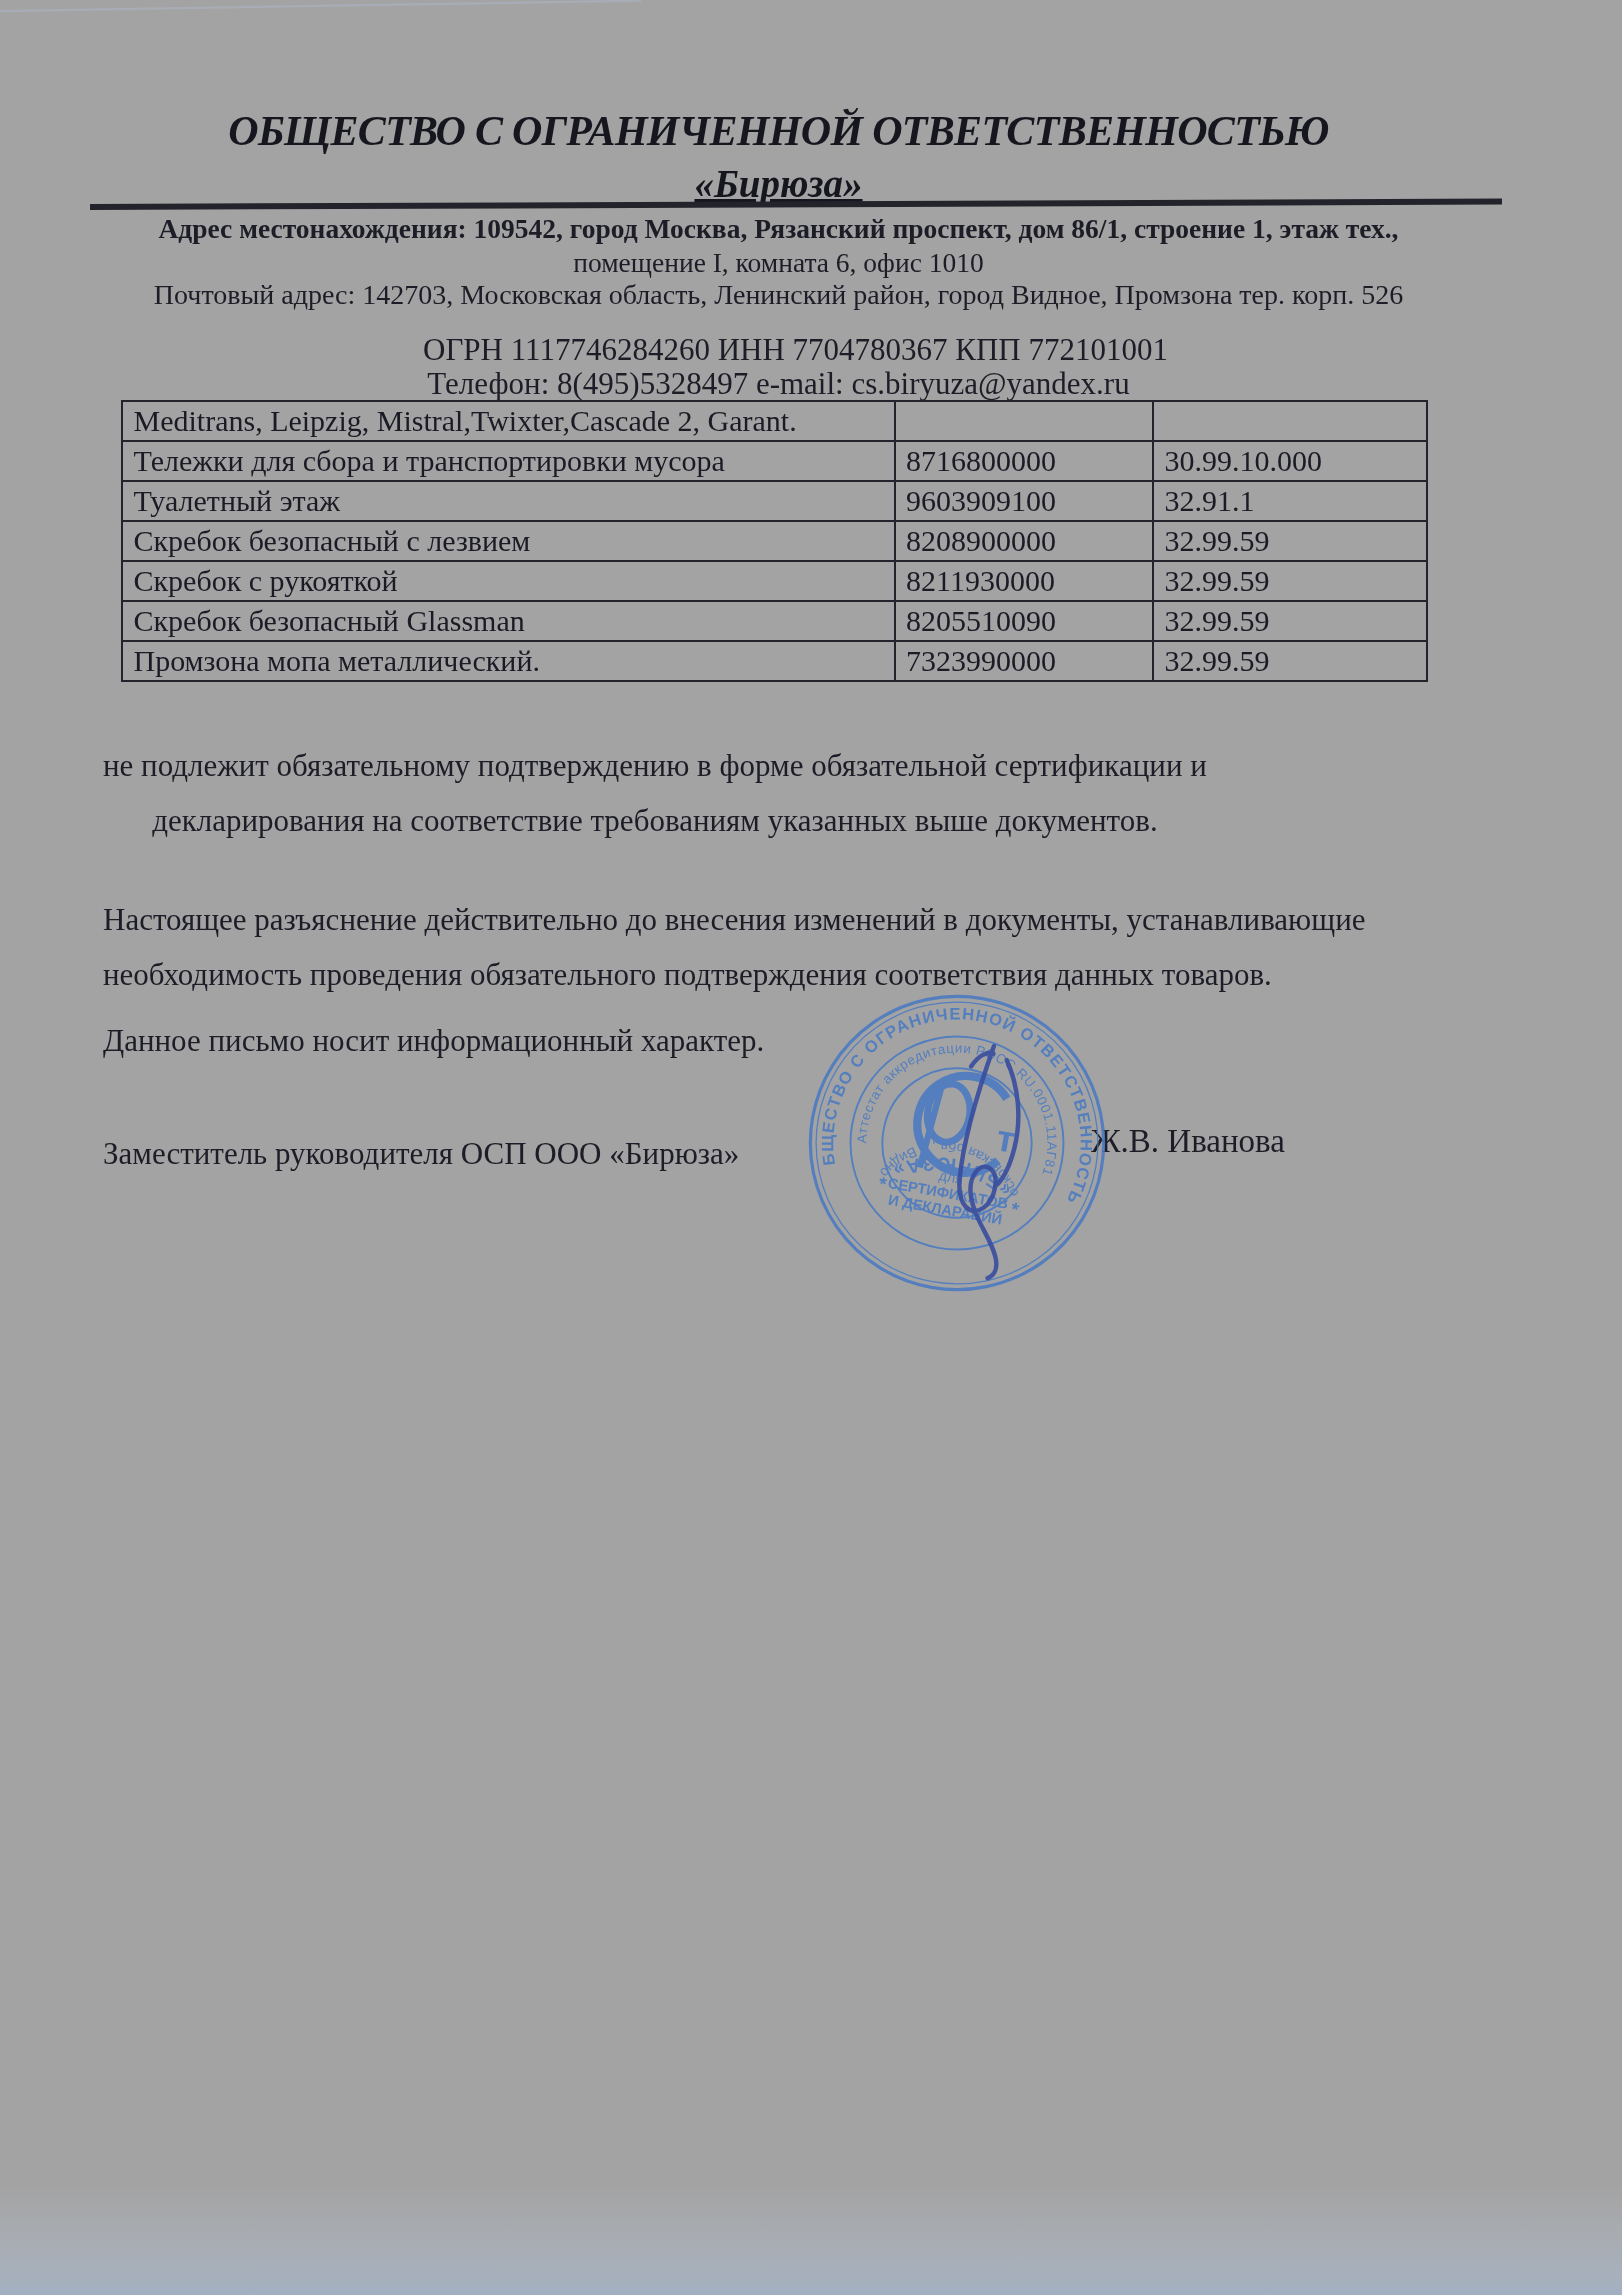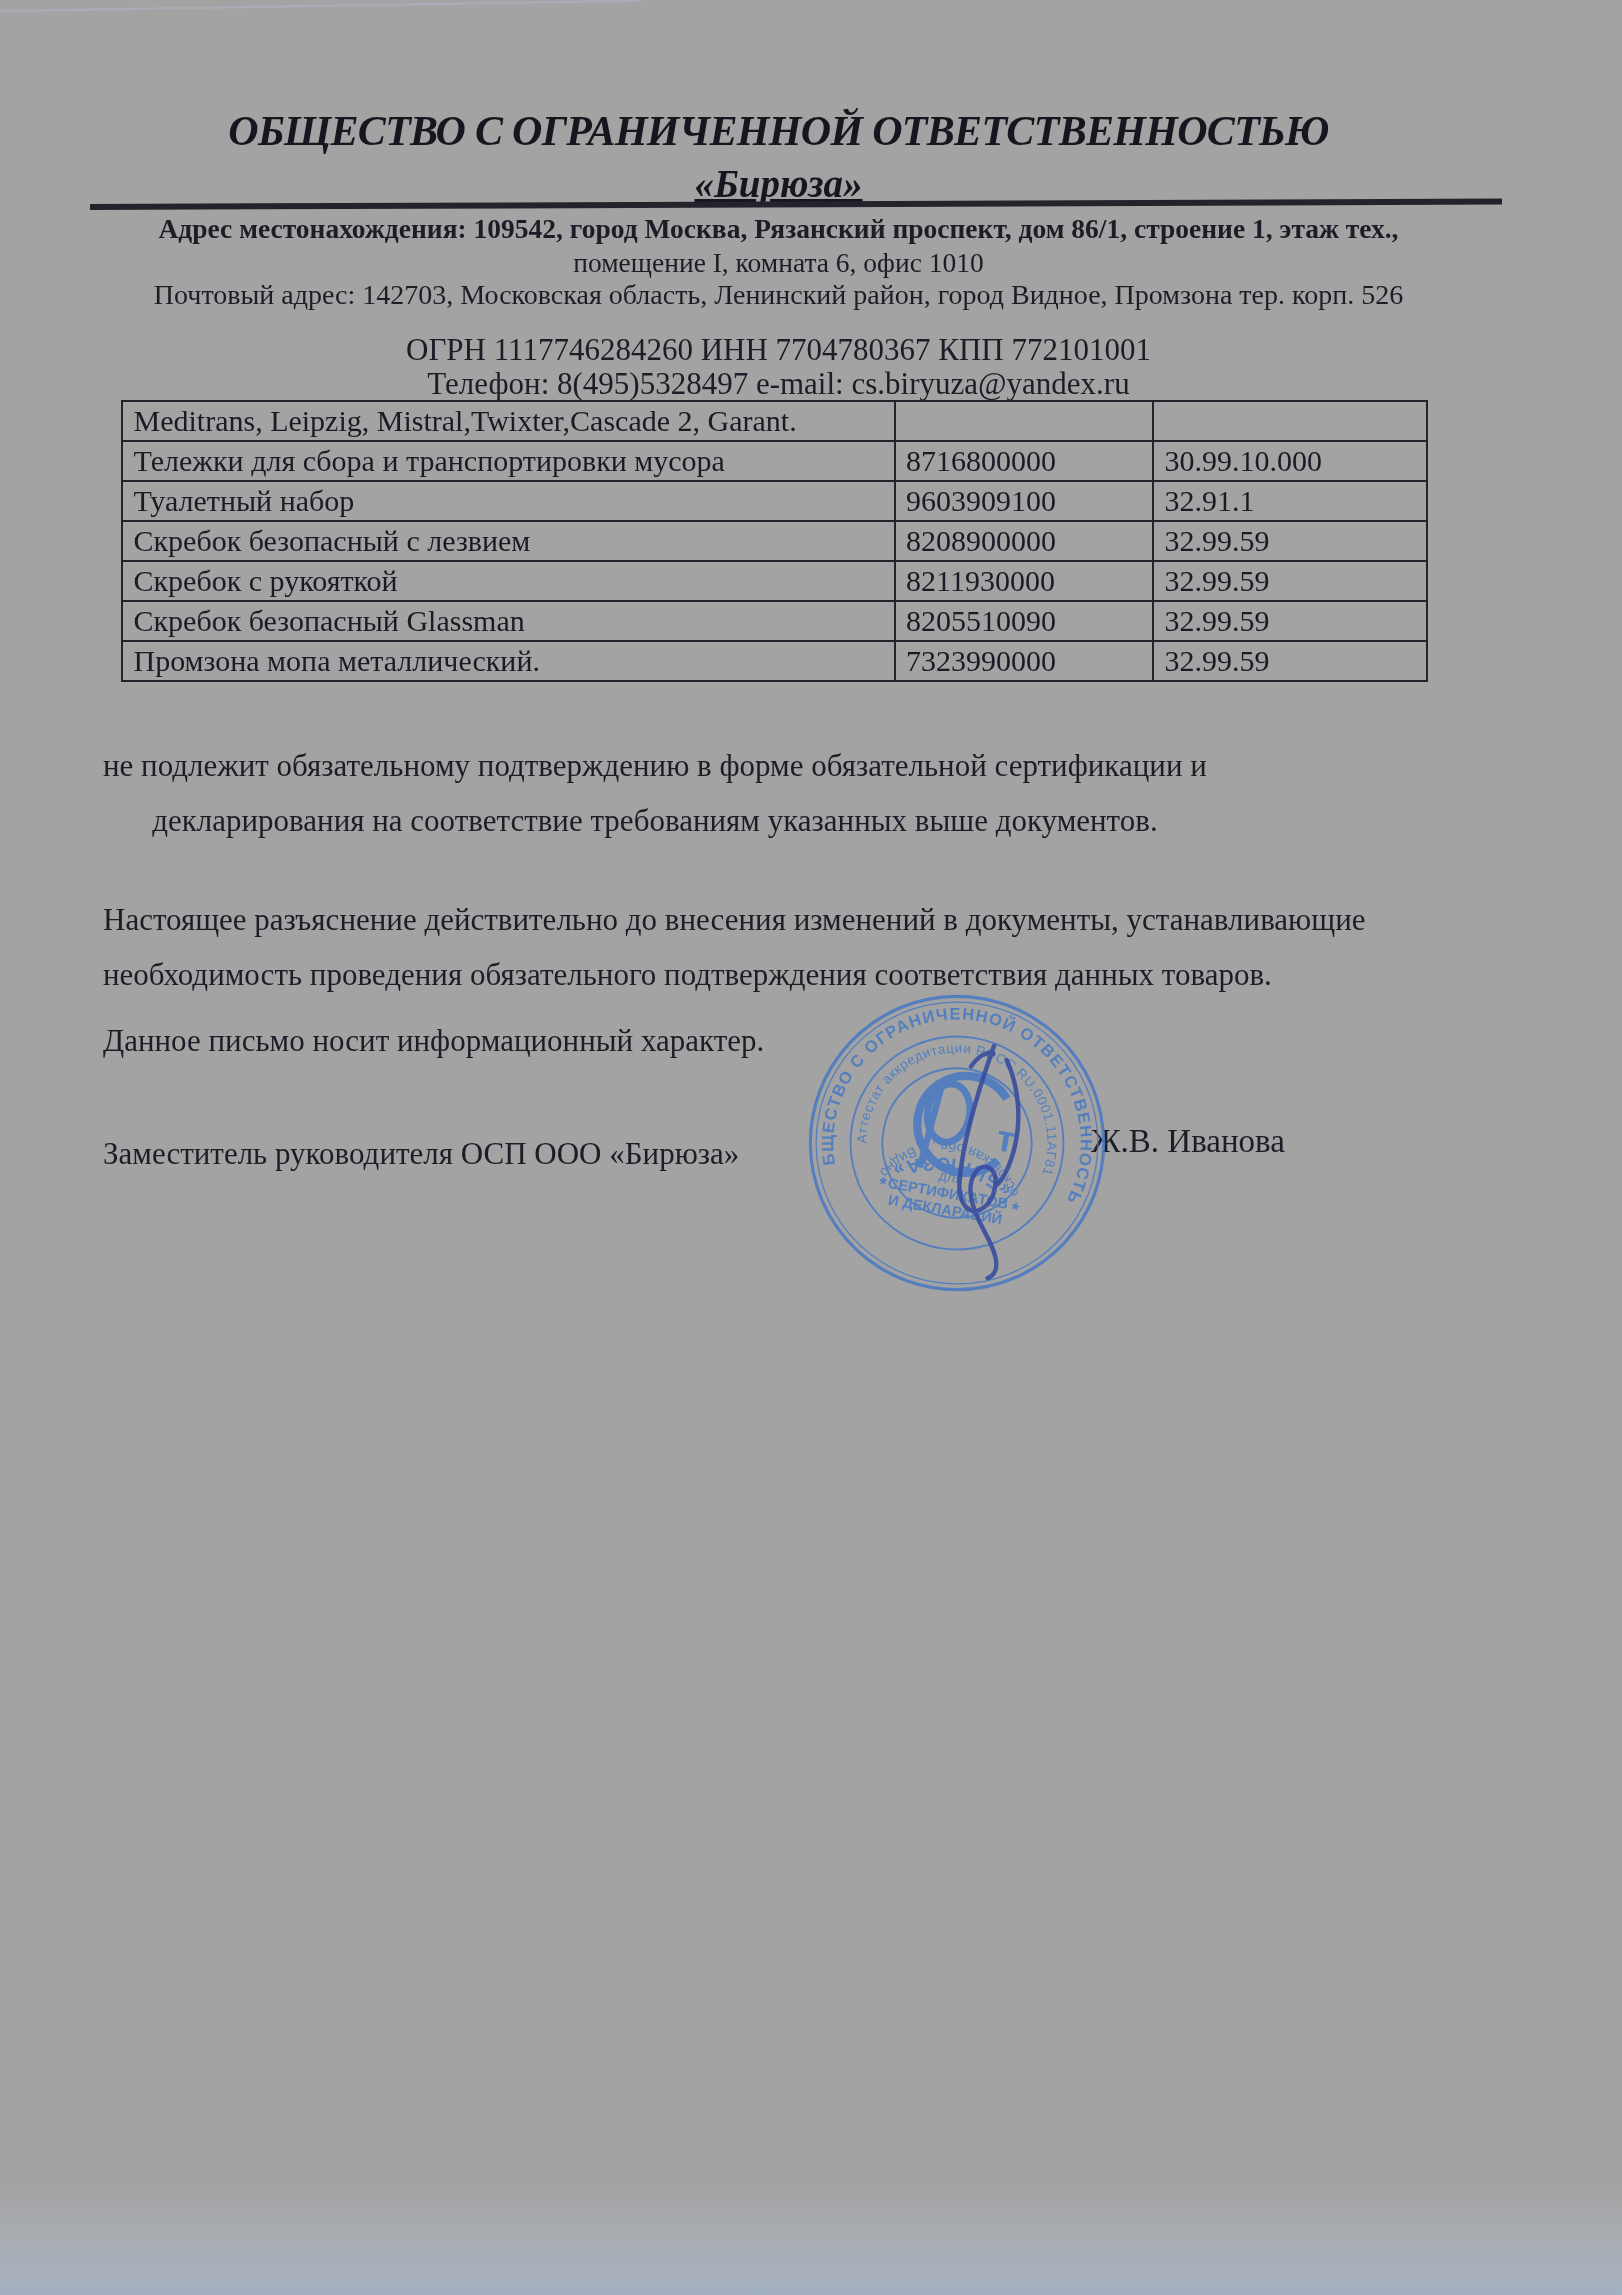--- a/index.html
+++ b/index.html
@@ -12,21 +12,21 @@
     color:#1d1d27;
   }
   .abs{position:absolute;}
   .centerblock{position:absolute;left:0;width:1557px;text-align:center;}
   .title1{top:107px;font-size:42px;font-weight:bold;font-style:italic;letter-spacing:-0.7px;color:#16161f;}
   .title2{top:161px;font-size:39px;font-weight:bold;font-style:italic;color:#16161f;text-decoration:underline;}
   .rule{top:204px;left:90px;width:1412px;height:5.9px;background:#23232c;transform:rotate(-0.22deg);transform-origin:left center;}
   .addr1{top:213px;font-size:27.5px;font-weight:bold;}
   .addr2{top:247px;font-size:27.5px;}
   .addr3{top:279px;font-size:28px;}
-  .ogrn{top:332px;font-size:31px;}
+  .ogrn{top:332px;font-size:31px;padding-left:17px;}
   .phone{top:366px;font-size:31px;}
   table.codes{
     position:absolute;top:400px;left:121px;width:1307px;
     border-collapse:collapse;table-layout:fixed;
     font-size:30px;color:#1b1b25;
   }
   table.codes td{
     border:2.6px solid #23232c;
     height:38px;padding:0 3.9px 0 10.5px;
     overflow:hidden;white-space:nowrap;
@@ -81,21 +81,21 @@
         <td>Meditrans, Leipzig, Mistral,Twixter,Cascade 2, Garant.</td>
         <td></td>
         <td></td>
       </tr>
       <tr>
         <td>Тележки для сбора и транспортировки мусора</td>
         <td>8716800000</td>
         <td>30.99.10.000</td>
       </tr>
       <tr>
-        <td>Туалетный набор</td>
+        <td>Туалетный этаж</td>
         <td>9603909100</td>
         <td>32.91.1</td>
       </tr>
       <tr>
         <td>Скребок безопасный с лезвием</td>
         <td>8208900000</td>
         <td>32.99.59</td>
       </tr>
       <tr>
         <td>Скребок с рукояткой</td>

